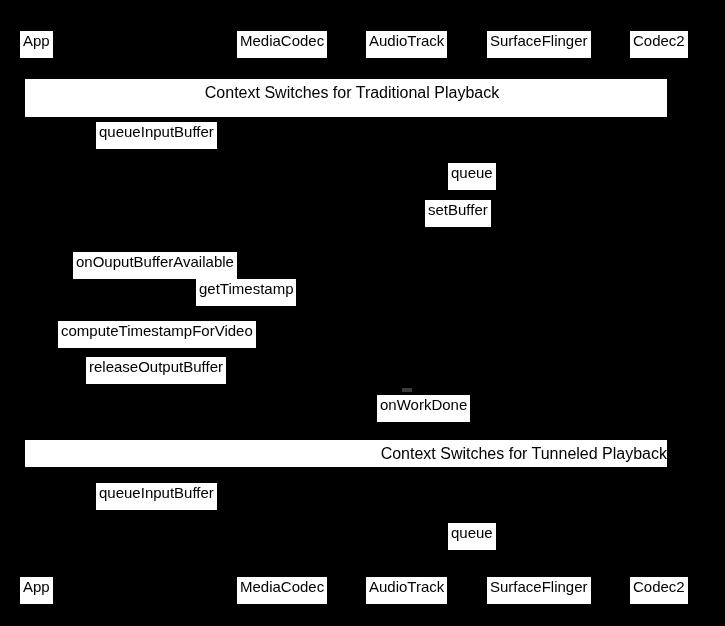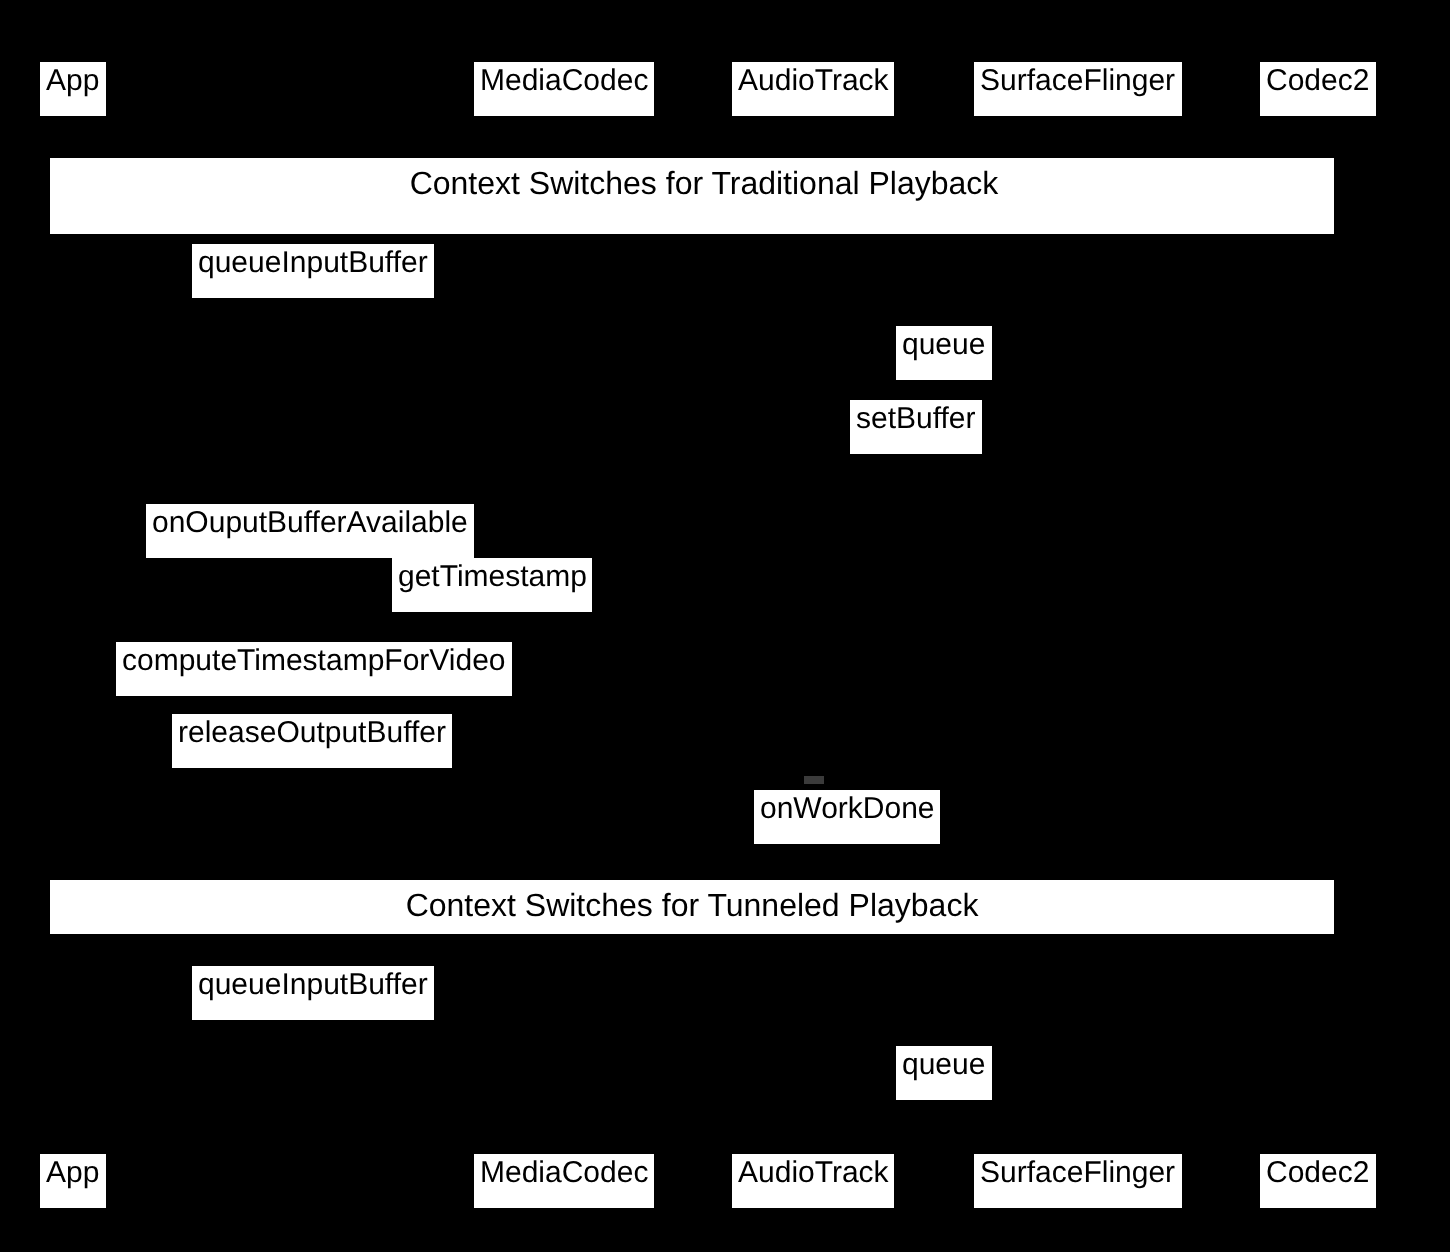--- a/index.html
+++ b/index.html
@@ -41,21 +41,21 @@
 <div class="canvas">
   <div>
       <div class="label" style="left: 20px; top: 31px;">App</div>
       <div class="label" style="left: 237px; top: 31px;">MediaCodec</div>
       <div class="label" style="left: 366px; top: 31px;">AudioTrack</div>
       <div class="label" style="left: 487px; top: 31px;">SurfaceFlinger</div>
       <div class="label" style="left: 630px; top: 31px;">Codec2</div>
     </div>
   <div>
       <div class="label banner" style="left: 25px; top: 79px; width: 642px; height: 38px; line-height: 27px; padding-left: 12px;">Context Switches for Traditional Playback</div>
-      <div class="label banner" style="left: 25px; top: 440px; width: 642px; height: 27px; line-height: 27px;">Context Switches for Tunneled Playback</div>
+      <div class="label banner" style="left: 25px; top: 440px; width: 642px; height: 27px; line-height: 27px; text-align: right;">Context Switches for Tunneled Playback</div>
     </div>
   <div>
       <div class="label" style="left: 96px; top: 122px;">queueInputBuffer</div>
       <div class="label" style="left: 448px; top: 163px;">queue</div>
       <div class="label" style="left: 425px; top: 200px;">setBuffer</div>
       <div class="label" style="left: 73px; top: 252px;">onOuputBufferAvailable</div>
       <div class="label" style="left: 168px; top: 279px; margin-left: 28px;">getTimestamp</div>
       <div class="label" style="left: 58px; top: 321px;">computeTimestampForVideo</div>
       <div class="label" style="left: 86px; top: 357px;">releaseOutputBuffer</div>
       <div class="label" style="left: 377px; top: 395px;">onWorkDone</div>

